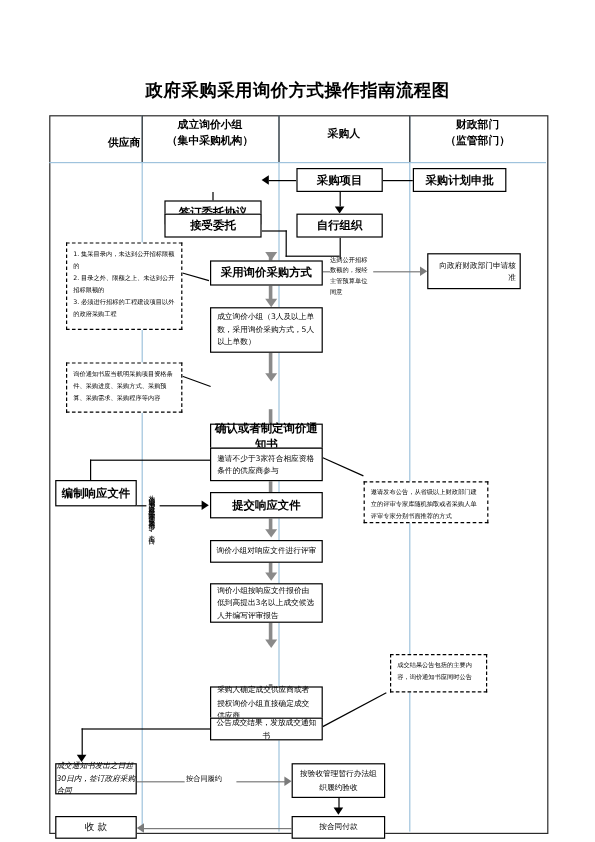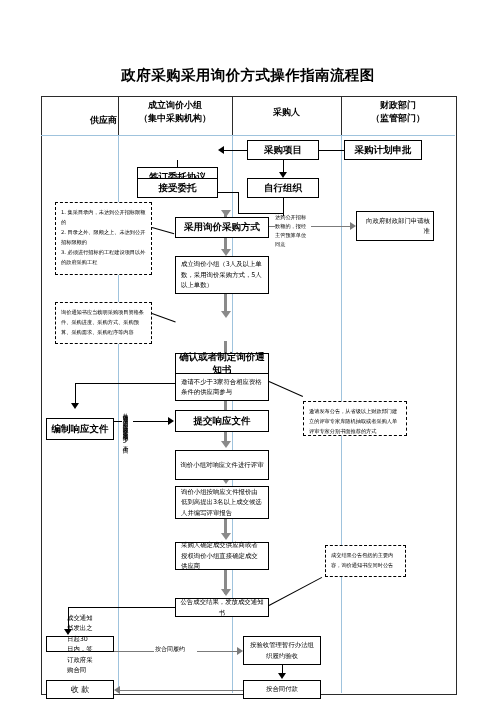--- a/index.html
+++ b/index.html
@@ -148,55 +148,55 @@
   <div class="ar dn fat" style="left:220.5px;top:366px;"></div>
   <div class="bx sm2" style="left:175px;top:373px;width:94px;height:28px;text-align:left;justify-content:flex-start;padding:3px 5px;">邀请不少于3家符合相应资格条件的供应商参与</div>
 
   <div class="ln h" style="left:75px;top:383px;width:100px;"></div>
   <div class="ln v" style="left:75px;top:383px;height:22px;"></div>
   <div class="ar dn" style="left:71px;top:403px;"></div>
 
   <div class="note" style="left:303px;top:401px;width:104px;height:35px;">邀请发布公告，从省级以上财政部门建立的评审专家库随机抽取或者采购人单评审专家分别书面推荐的方式</div>
   <div class="ln h" style="left:269px;top:381px;width:37px;transform:rotate(24deg);transform-origin:left center;"></div>
 
-  <div class="bx big" style="left:46px;top:418px;width:68px;height:22px;">编制响应文件</div>
+  <div class="bx big" style="left:46px;top:400px;width:68px;height:22px;">编制响应文件</div>
 
   <div class="vtext" style="left:121px;top:408px;height:72px;">从询价通知书发出之日起至提交响应文件截止之日不得少于3个工作日</div>
   <div class="ln h" style="left:114px;top:421px;width:8px;"></div>
   <div class="ln h" style="left:133px;top:421px;width:36px;"></div>
   <div class="ar rt" style="left:168px;top:417px;"></div>
 
   <div class="bx big" style="left:175px;top:410px;width:94px;height:22px;">提交响应文件</div>
 
   <div class="ln thick" style="left:224px;top:401px;height:9px;"></div>
 
   <div class="ln thick" style="left:224px;top:432px;height:13px;"></div>
   <div class="ar dn fat" style="left:220.5px;top:441px;"></div>
-  <div class="bx sm2" style="left:175px;top:450px;width:94px;height:30px;">询价小组对响应文件进行评审</div>
+  <div class="bx sm2" style="left:175px;top:450px;width:94px;height:19px;">询价小组对响应文件进行评审</div>
 
   <div class="ln thick" style="left:224px;top:469px;height:12px;"></div>
   <div class="ar dn fat" style="left:220.5px;top:477px;"></div>
   <div class="bx sm2" style="left:175px;top:486px;width:94px;height:33px;text-align:left;justify-content:flex-start;padding:3px 5px;">询价小组按响应文件报价由低到高提出3名以上成交候选人并编写评审报告</div>
 
   <div class="ln thick" style="left:224px;top:519px;height:18px;"></div>
   <div class="ar dn fat" style="left:220.5px;top:533px;"></div>
-  <div class="bx sm2" style="left:175px;top:542px;width:94px;height:28px;text-align:left;justify-content:flex-start;padding:3px 5px;">采购人确定成交供应商或者授权询价小组直接确定成交供应商</div>
+  <div class="bx sm2" style="left:175px;top:572px;width:94px;height:28px;text-align:left;justify-content:flex-start;padding:3px 5px;">采购人确定成交供应商或者授权询价小组直接确定成交供应商</div>
 
   <div class="note" style="left:325px;top:545px;width:81px;height:32px;">成交结果公告包括的主要内容，询价通知书应同时公告</div>
   <div class="ln h" style="left:269px;top:605px;width:60px;transform:rotate(-28deg);transform-origin:left center;"></div>
 
   <div class="ln thick" style="left:224px;top:570px;height:24px;"></div>
   <div class="ar dn fat" style="left:220.5px;top:589px;"></div>
   <div class="bx sm2" style="left:175px;top:598px;width:94px;height:19px;">公告成交结果，发放成交通知书</div>
 
   <div class="ln h" style="left:68px;top:607px;width:107px;"></div>
   <div class="ln v" style="left:68px;top:607px;height:24px;"></div>
   <div class="ar dn" style="left:64px;top:629px;"></div>
 
-  <div class="bx sm2" style="left:46px;top:636px;width:68px;height:16px;text-align:left;justify-content:flex-start;padding:2px 20px;">成交通知书发出之日起30日内，签订政府采购合同</div>
+  <div class="bx sm2" style="left:46px;top:636px;width:68px;height:26px;text-align:left;justify-content:flex-start;padding:2px 0;font-style:italic;">成交通知书发出之日起30日内，签订政府采购合同</div>
 
   <div class="ln grey h" style="left:114px;top:651px;width:40px;"></div>
   <div class="lbl" style="left:154px;top:645px;">按合同履约</div>
   <div class="ln grey h" style="left:197px;top:651px;width:41px;"></div>
   <div class="ar rt g" style="left:237px;top:647px;"></div>
 
   <div class="bx sm2" style="left:243px;top:636px;width:78px;height:29px;">按验收管理暂行办法组织履约验收</div>
 
   <div class="ln v" style="left:281.5px;top:665px;height:10px;"></div>
   <div class="ar dn" style="left:277.5px;top:673px;"></div>

